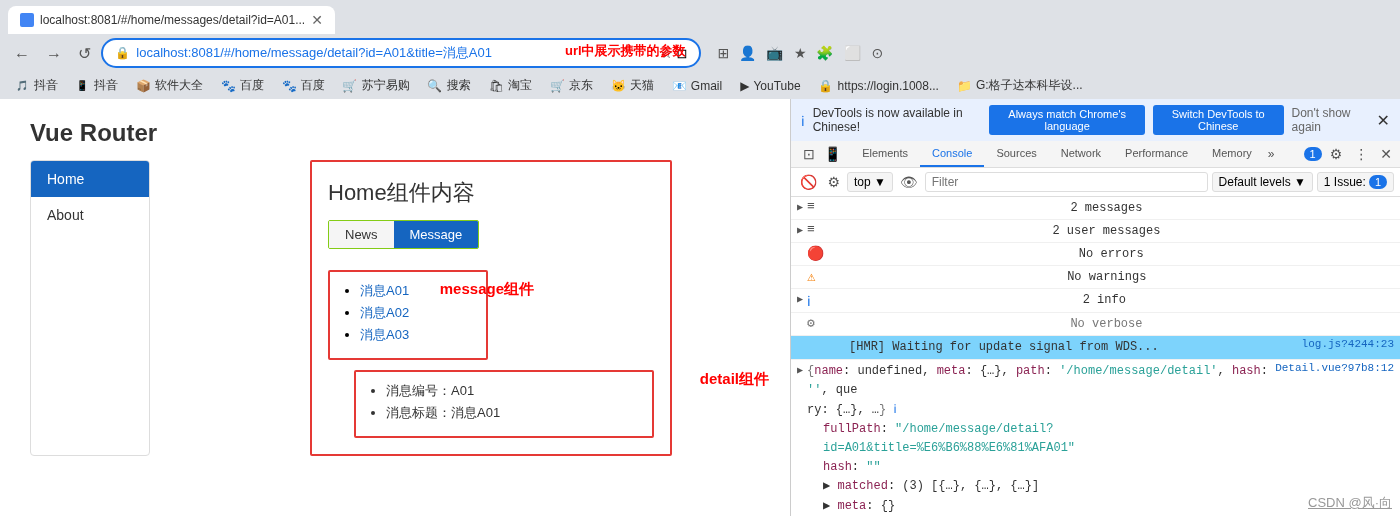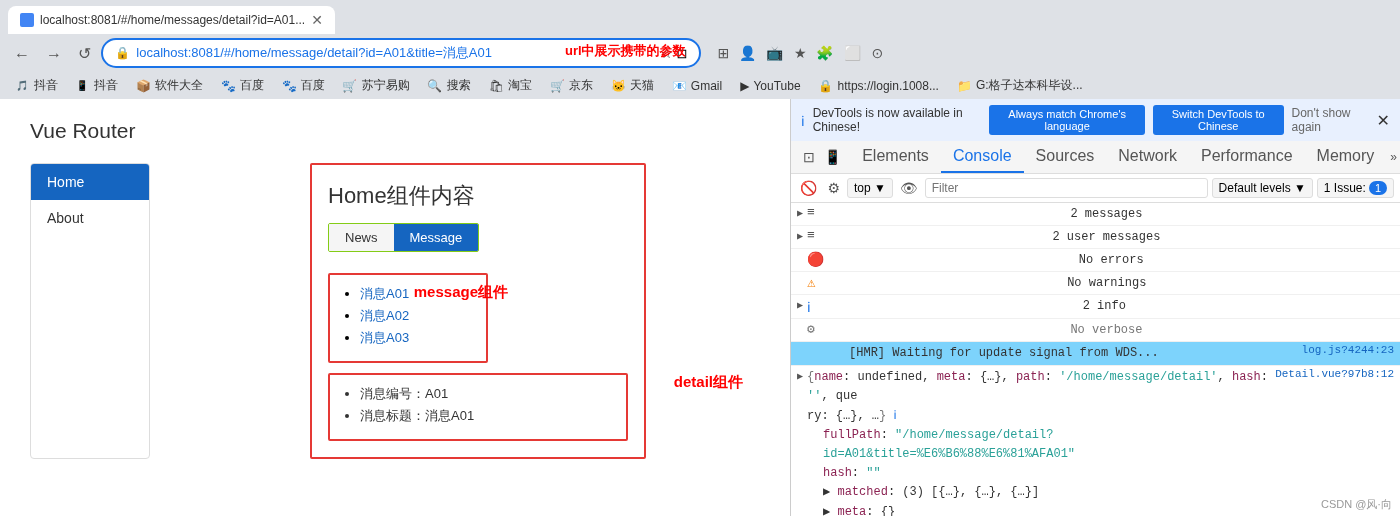--- a/index.html
+++ b/index.html
@@ -31,21 +31,21 @@
     
     .bookmarks-bar { display: flex; align-items: center; padding: 3px 8px; background: #dee1e6; gap: 2px; overflow: hidden; }
     .bookmark-item { display: flex; align-items: center; gap: 4px; padding: 2px 8px; border-radius: 4px; cursor: pointer; font-size: 12px; color: #333; white-space: nowrap; }
     .bookmark-favicon { width: 14px; height: 14px; border-radius: 2px; display: inline-flex; align-items: center; justify-content: center; font-size: 10px; }
 
     
     .main-area { display: flex; width: 1400px; height: 430px; background: #ffffff; }
 
     
     .webpage { flex: 1; padding: 20px 30px; background: #ffffff; overflow: hidden; }
-    .page-title { font-size: 21px; color: #333; margin-bottom: 20px; font-weight: normal; }
+    .page-title { font-size: 24px; color: #333; margin-bottom: 13px; font-weight: bold; }
 
     
     .nav-sidebar { width: 120px; border: 1px solid #ddd; border-radius: 4px; overflow: hidden; margin-right: 20px; float: left; }
     .nav-item { padding: 10px 16px; cursor: pointer; font-size: 14px; color: #333; }
     .nav-item.active { background: #1565c0; color: #ffffff; }
 
     
     .home-box { border: 2px solid #e53935; border-radius: 2px; padding: 16px; margin-left: 140px; }
     .home-title { font-size: 22px; color: #333; margin-bottom: 12px; font-weight: normal; }
 
@@ -57,39 +57,39 @@
     
     .message-area { display: flex; gap: 12px; position: relative; }
     .message-list-box { border: 2px solid #e53935; border-radius: 2px; padding: 10px 14px; min-width: 160px; }
     .message-list { list-style: disc; padding-left: 16px; }
     .message-list li { margin-bottom: 4px; }
     .message-list li a { color: #1565c0; text-decoration: none; font-size: 13px; }
 
     .message-label { position: absolute; top: 10px; right: 120px; color: #ff0000; font-size: 15px; font-weight: bold; }
 
     
-    .detail-box { border: 2px solid #e53935; border-radius: 2px; padding: 10px 14px; margin-top: 10px; position: relative; min-width: 300px; }
+    .detail-box { border: 2px solid #e53935; border-radius: 2px; padding: 10px 14px; margin-top: 10px; position: relative; min-width: 300px; margin-left: 26px; }
     .detail-list { list-style: disc; padding-left: 16px; }
     .detail-list li { margin-bottom: 4px; font-size: 13px; color: #333; }
 
     
     .devtools { width: 610px; border-left: 1px solid #ccc; background: #ffffff; display: flex; flex-direction: column; }
     .devtools-info-bar { background: #e8f0fe; padding: 6px 10px; display: flex; align-items: center; gap: 8px; font-size: 12px; }
     .devtools-info-icon { color: #1a73e8; font-size: 14px; }
     .devtools-info-text { color: #333; }
     .devtools-lang-btn { background: #1a73e8; color: white; border: none; border-radius: 3px; padding: 3px 8px; font-size: 11px; cursor: pointer; }
     .devtools-lang-btn2 { background: #1a73e8; color: white; border: none; border-radius: 3px; padding: 3px 8px; font-size: 11px; cursor: pointer; }
     .devtools-no-show { color: #666; font-size: 12px; cursor: pointer; }
     .devtools-close-bar { margin-left: auto; display: flex; align-items: center; gap: 6px; }
     .devtools-close { color: #333; cursor: pointer; font-size: 16px; }
 
     
     .devtools-tabs { display: flex; align-items: center; border-bottom: 1px solid #ddd; background: #f5f5f5; padding: 0 4px; }
     .devtools-tab-icons { display: flex; align-items: center; gap: 2px; padding: 0 4px; }
-    .devtools-tab { padding: 6px 12px; font-size: 16px; cursor: pointer; color: #555; border-bottom: 2px solid transparent; }
+    .devtools-tab { padding: 6px 12px; font-size: 11px; cursor: pointer; color: #555; border-bottom: 2px solid transparent; }
     .devtools-tab.active { color: #1a73e8; border-bottom: 2px solid #1a73e8; }
     .devtools-tab-more { font-size: 12px; color: #555; cursor: pointer; padding: 6px 4px; }
     .devtools-tab-right { margin-left: auto; display: flex; align-items: center; gap: 4px; }
     .devtools-badge { background: #1a73e8; color: white; border-radius: 10px; padding: 1px 6px; font-size: 11px; }
     .devtools-settings-btn { background: none; border: none; cursor: pointer; color: #555; font-size: 14px; padding: 4px; }
     .devtools-kebab-btn { background: none; border: none; cursor: pointer; color: #555; font-size: 14px; padding: 4px; }
 
     
     .console-toolbar { display: flex; align-items: center; padding: 3px 6px; border-bottom: 1px solid #ddd; gap: 4px; }
     .console-icon-btn { background: none; border: none; cursor: pointer; color: #555; font-size: 14px; padding: 3px; }
@@ -111,21 +111,21 @@
     .console-text.gray { color: #777; }
     .console-source { margin-left: auto; color: #1565c0; font-size: 11px; white-space: nowrap; }
 
     
     .console-code { flex: 1; font-family: 'Courier New', monospace; font-size: 12px; color: #333; line-height: 1.6; }
     .console-code .key { color: #8b2252; }
     .console-code .str { color: #2aa198; }
     .console-code .indent1 { padding-left: 16px; }
 
     
-    .csdn-watermark { position: fixed; bottom: 4px; right: 8px; font-size: 11px; color: #999; }
+    .csdn-watermark { position: fixed; bottom: 4px; right: 8px; font-size: 13px; color: #999; text-decoration: underline; }
 
     .content-wrapper { display: flex; width: 100%; }
 
     .message-and-detail { position: relative; }
 
     .detail-row { display: flex; position: relative; }
   </style>
 </head>
 <body>
 

